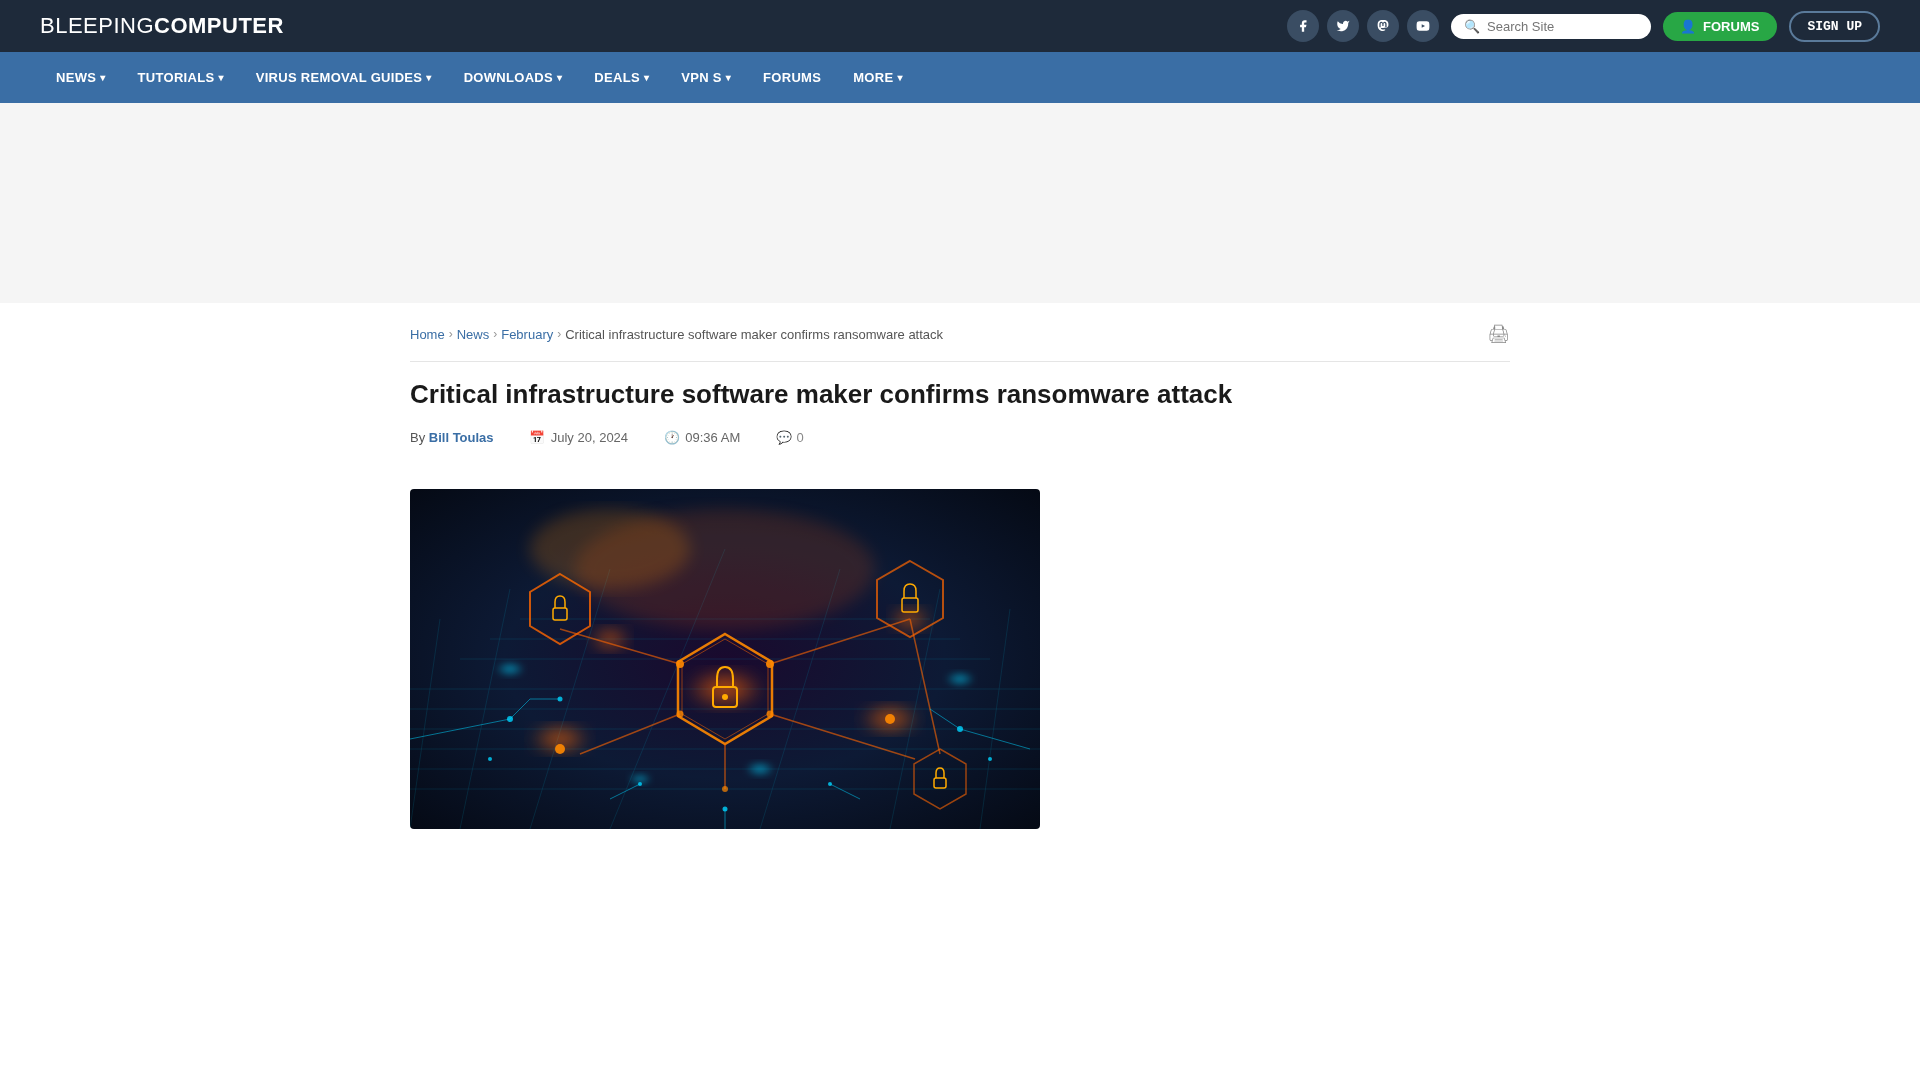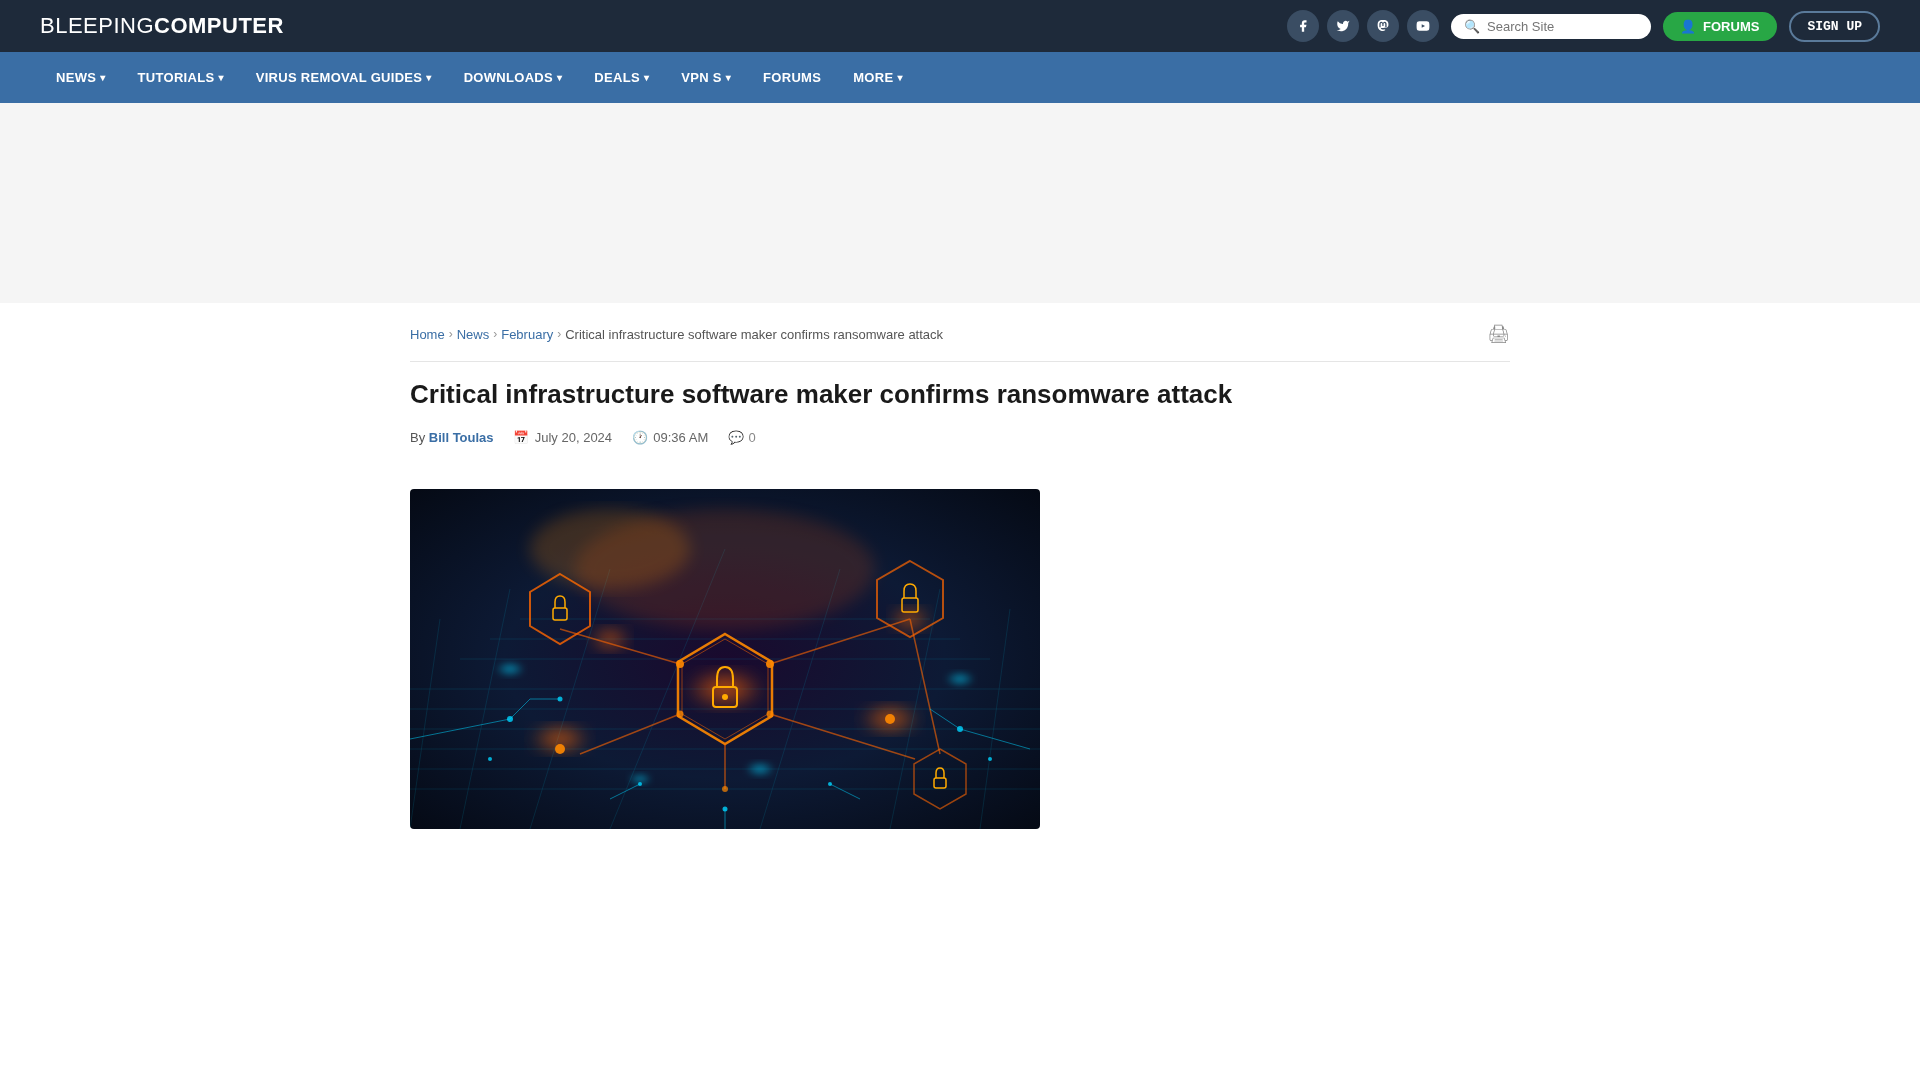--- a/index.html
+++ b/index.html
@@ -150,21 +150,21 @@
       font-size: 26px;
       font-weight: 700;
       color: #1a1a1a;
       line-height: 1.3;
       margin-bottom: 18px;
     }
 
     
     .article-meta {
       display: flex;
-      gap: 20px;
+      gap: 36px;
       font-size: 13px;
       color: #666;
       margin-bottom: 24px;
       padding-bottom: 20px;
     }
     .article-meta .by { color: #555; }
     .meta-item {
       display: flex;
       align-items: center;
       gap: 5px;

